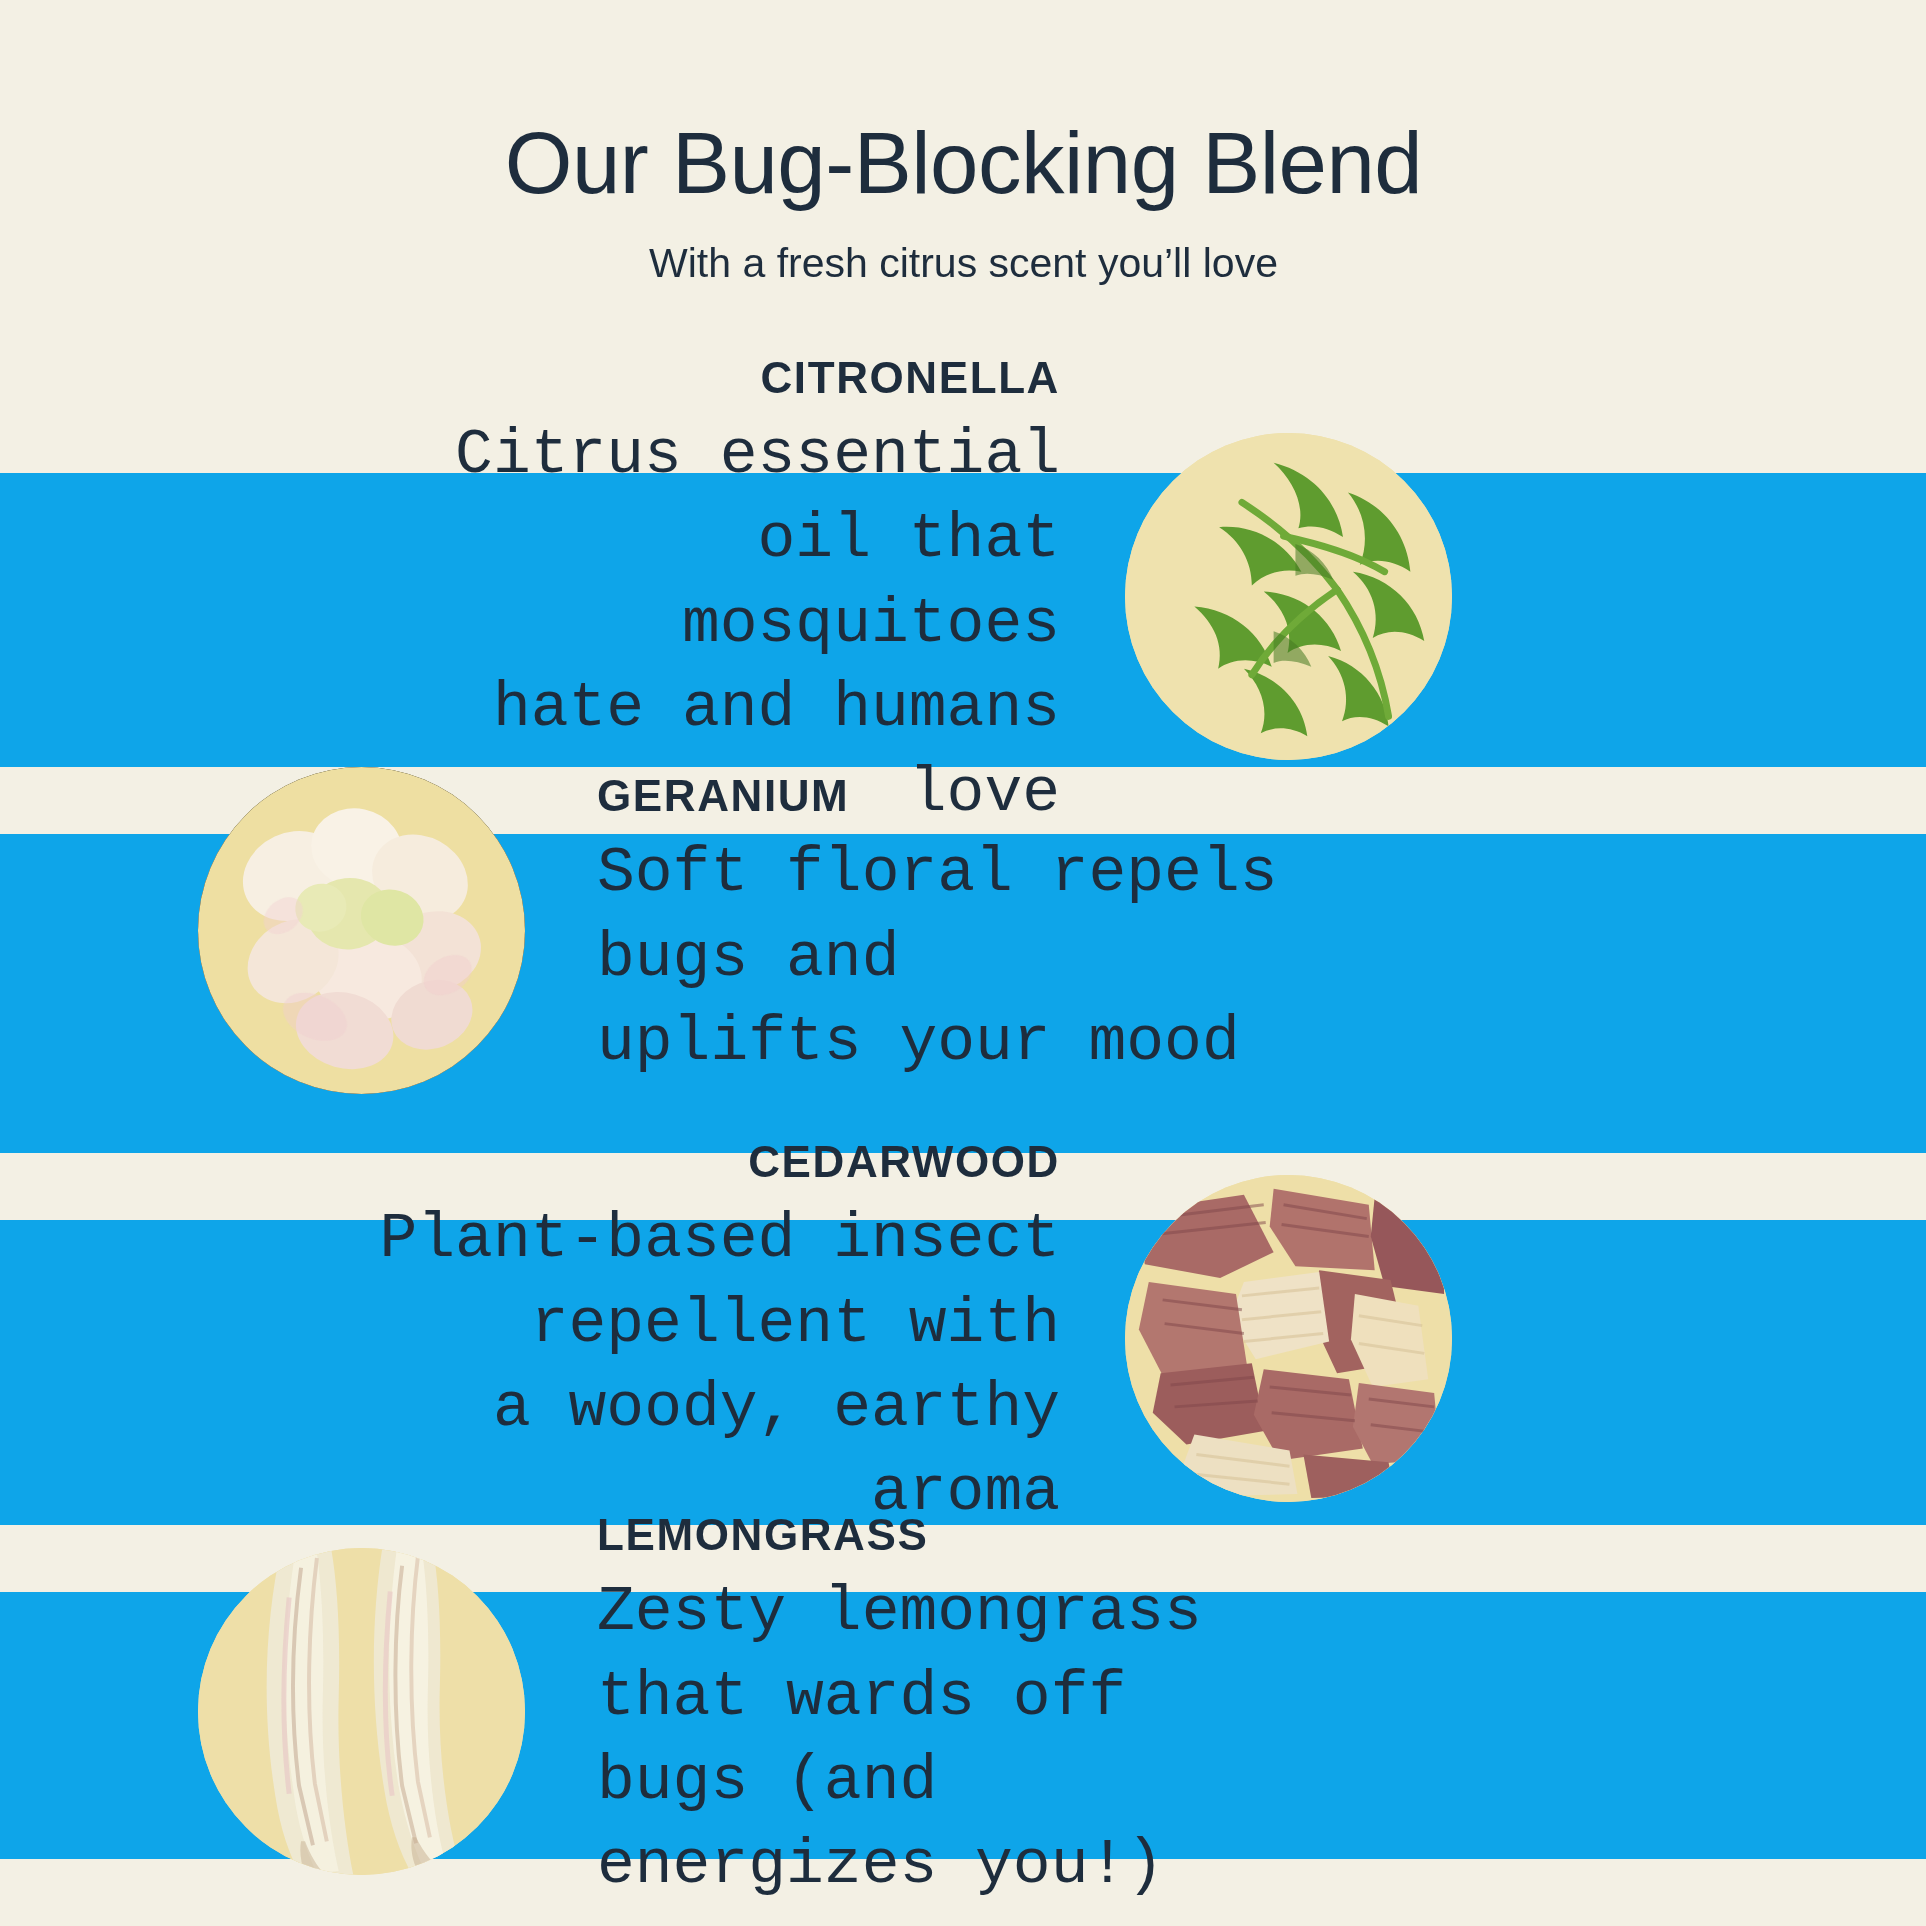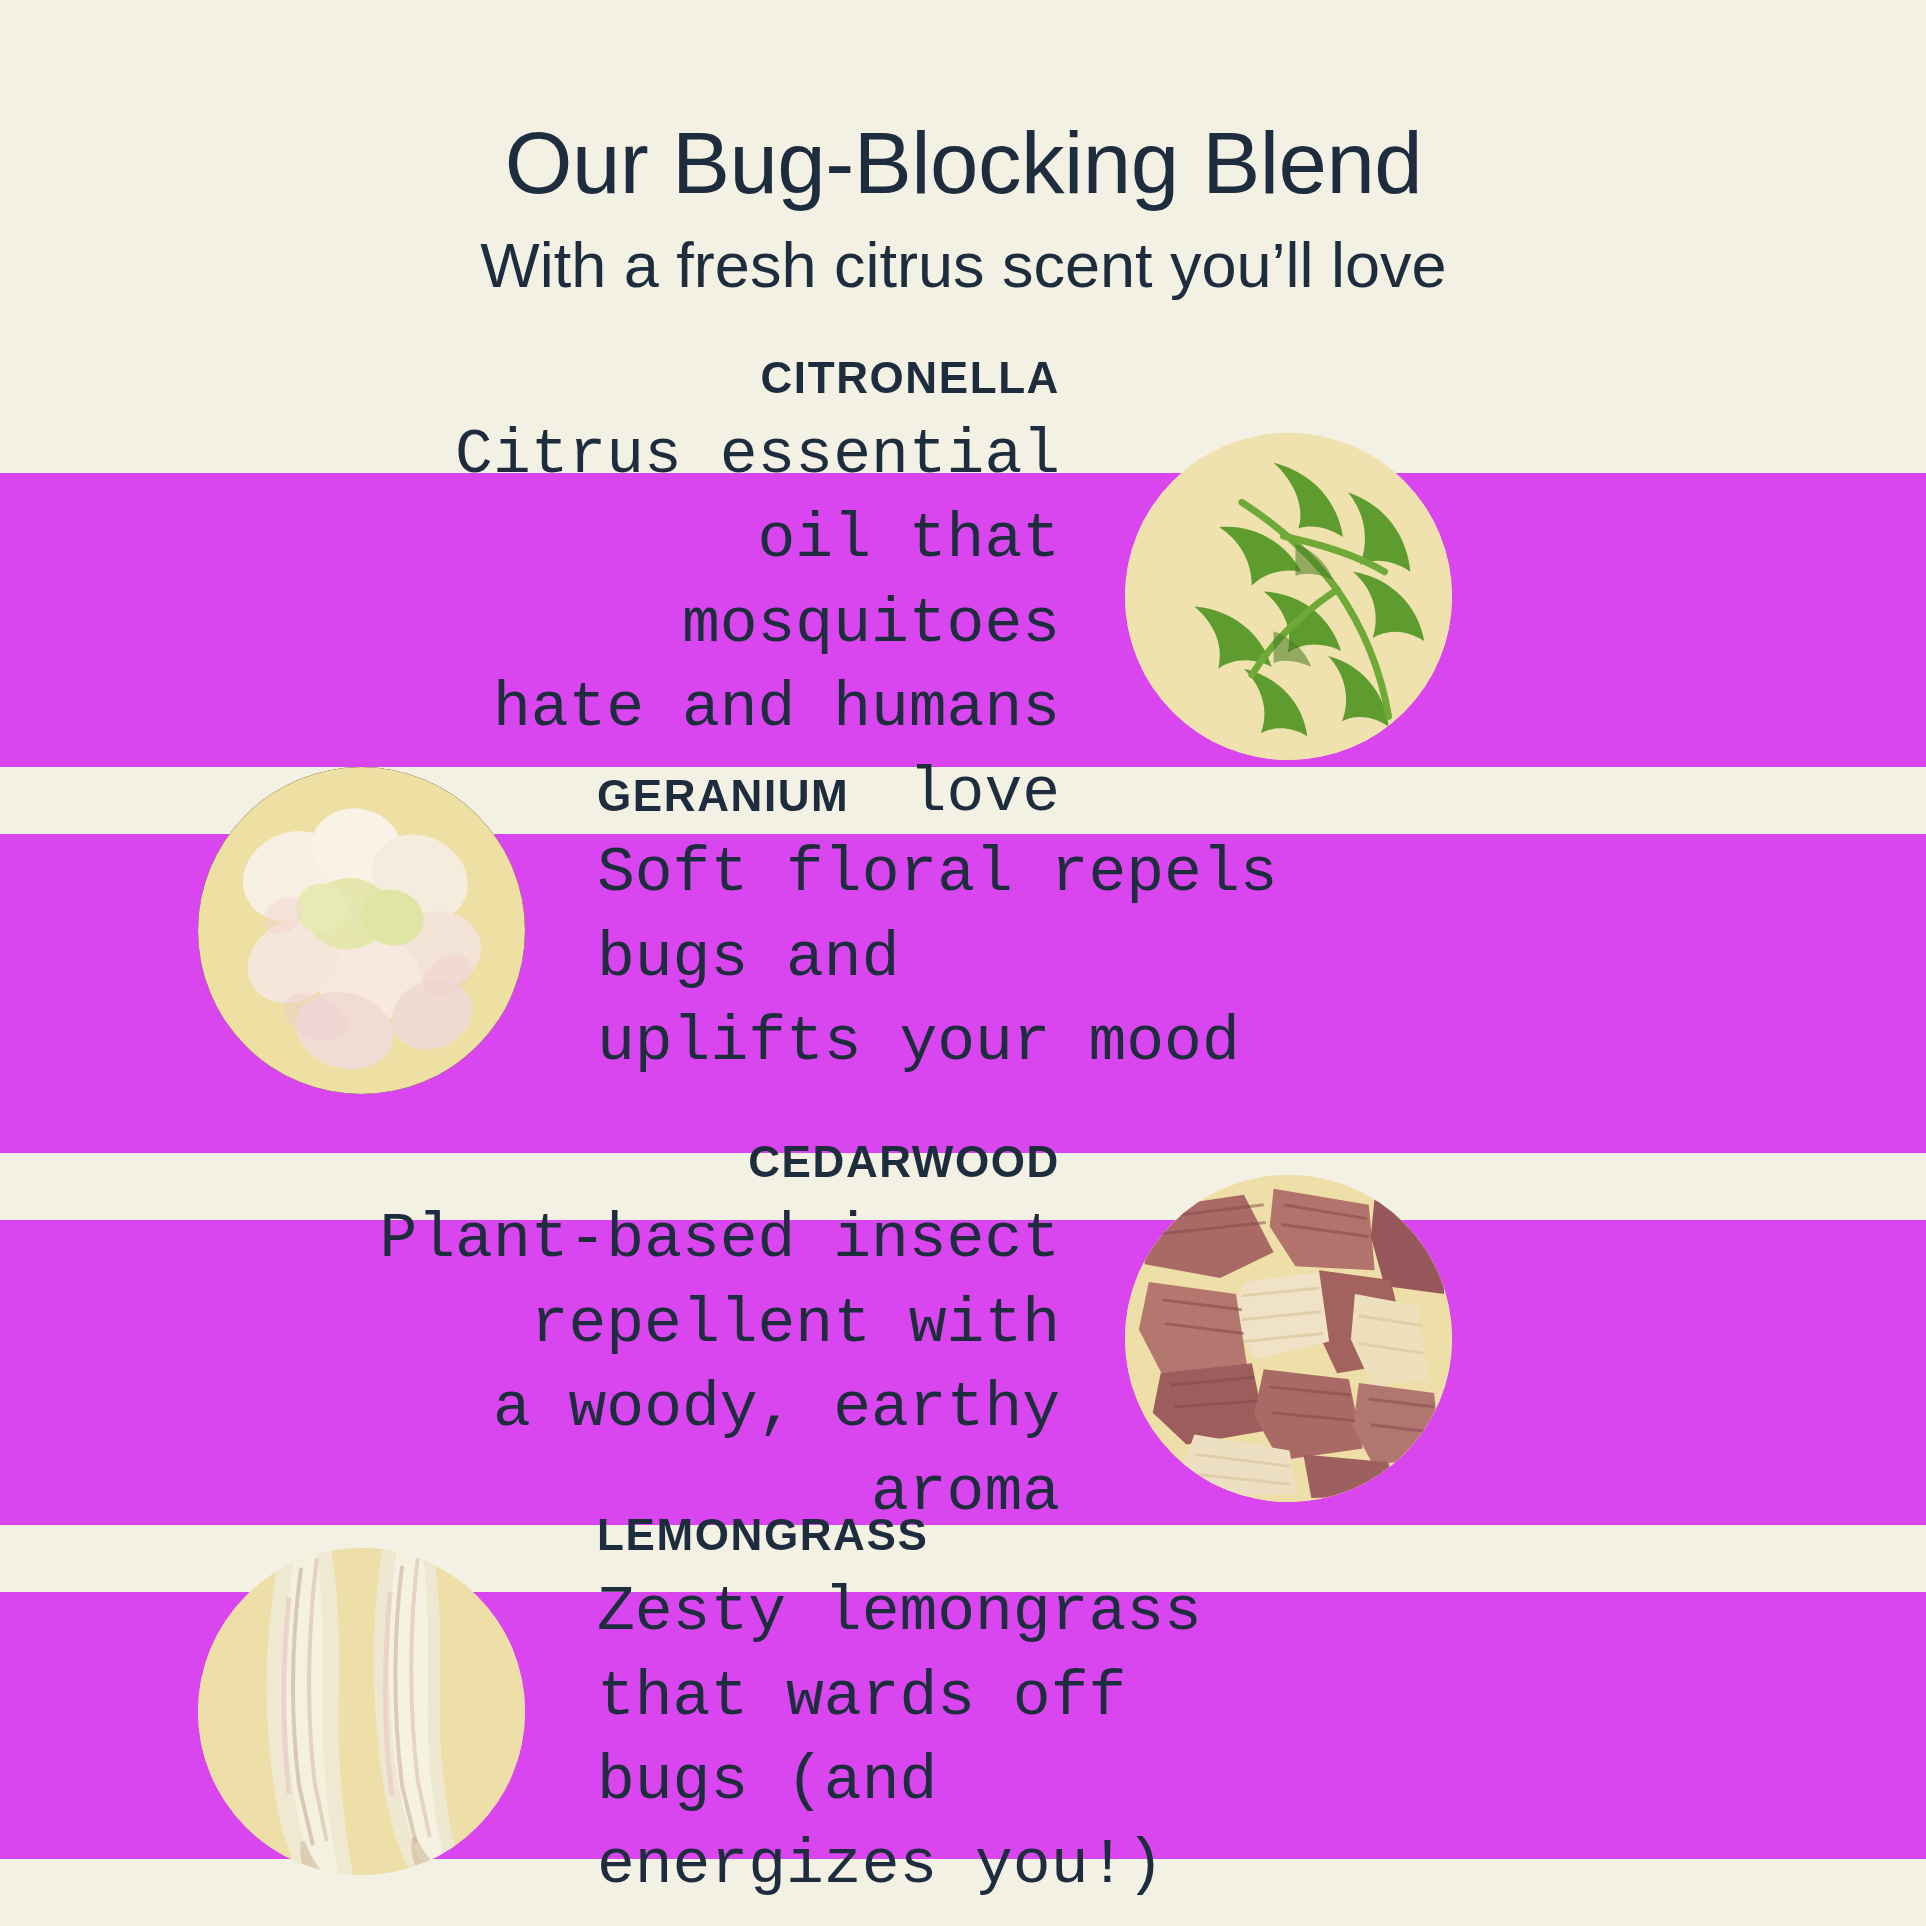--- a/index.html
+++ b/index.html
@@ -11,21 +11,21 @@
     height: 1927px;
     background: #ffffff;
     font-family: "Liberation Sans", sans-serif;
     overflow: hidden;
   }
 
   #page {
     position: relative;
     width: 1927px;
     height: 1927px;
-    background: #d946ef;
+    background: #0ea5e9;
     overflow: hidden;
   }
 
   
   .stripe {
     position: absolute;
     left: 0;
     width: 1927px;
     background: #f3f0e4;
   }
@@ -53,25 +53,25 @@
     font-size: 87px;
     font-weight: 400;
     color: #1e2d3d;
     letter-spacing: -0.5px;
     line-height: 1.06;
     margin: 0;
     text-align: center;
     white-space: nowrap;
   }
   .subtitle {
-    font-size: 63px;
+    font-size: 41px;
     font-weight: 400;
     color: #1e2d3d;
     line-height: 1.1;
-    margin: 22px 0 0 0;
+    margin: 32px 0 0 0;
     text-align: center;
     white-space: nowrap;
   }
 
   
   .row {
     position: absolute;
     left: 0;
     width: 1927px;
     display: flex;

